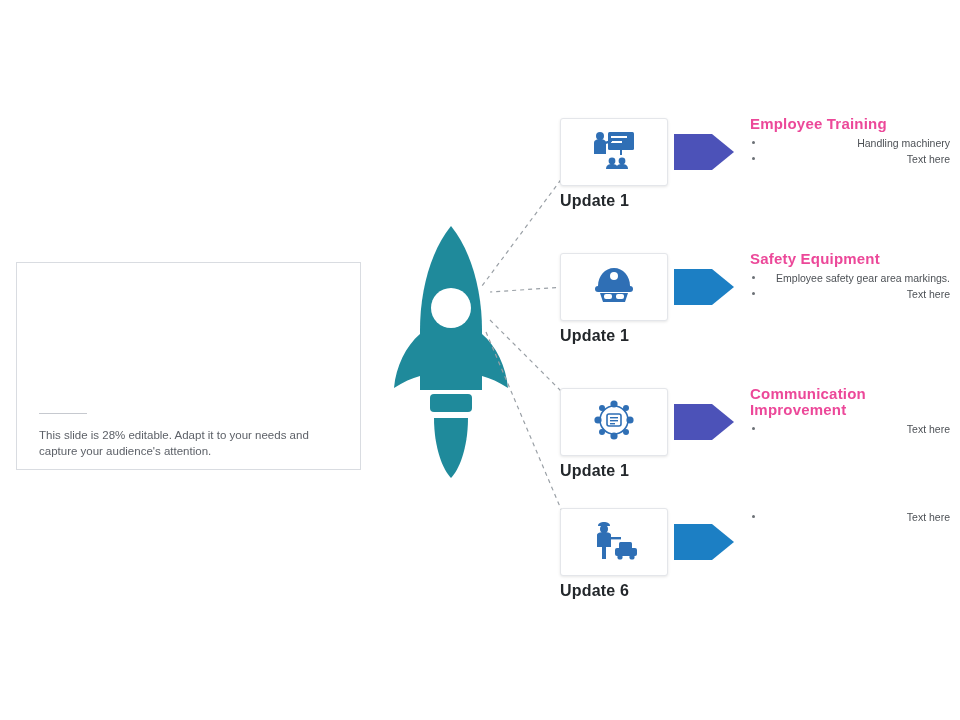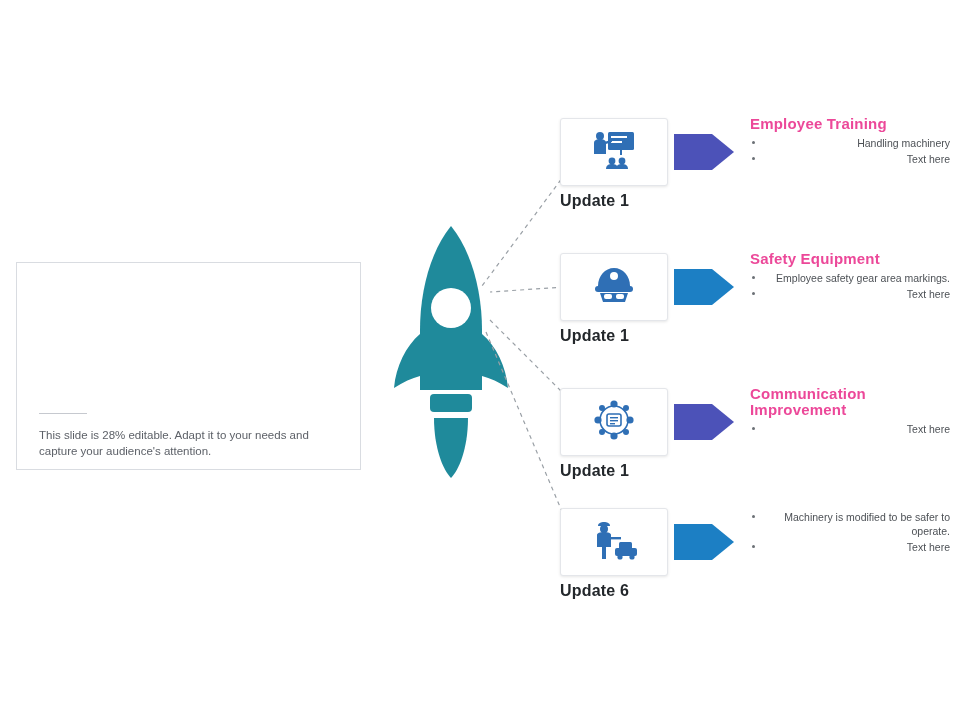--- a/index.html
+++ b/index.html
@@ -298,19 +298,18 @@
       </span>
     </div>
     <div class="step-label">Update 6</div>
     <div class="arrow">
       <svg width="62" height="44" viewBox="0 0 62 44" xmlns="http://www.w3.org/2000/svg">
         <path d="M0 4 L38 4 L60 22 L38 40 L0 40 Z" fill="#1c7fc4"></path>
       </svg>
     </div>
     <div class="step-body">
       <ul class="bullets">
-        <li>Machinery is modified to be safer to operate.</li>
         <li>Text here</li>
       </ul>
     </div>
   </div>
 
 </div>
 
 </body></html>

